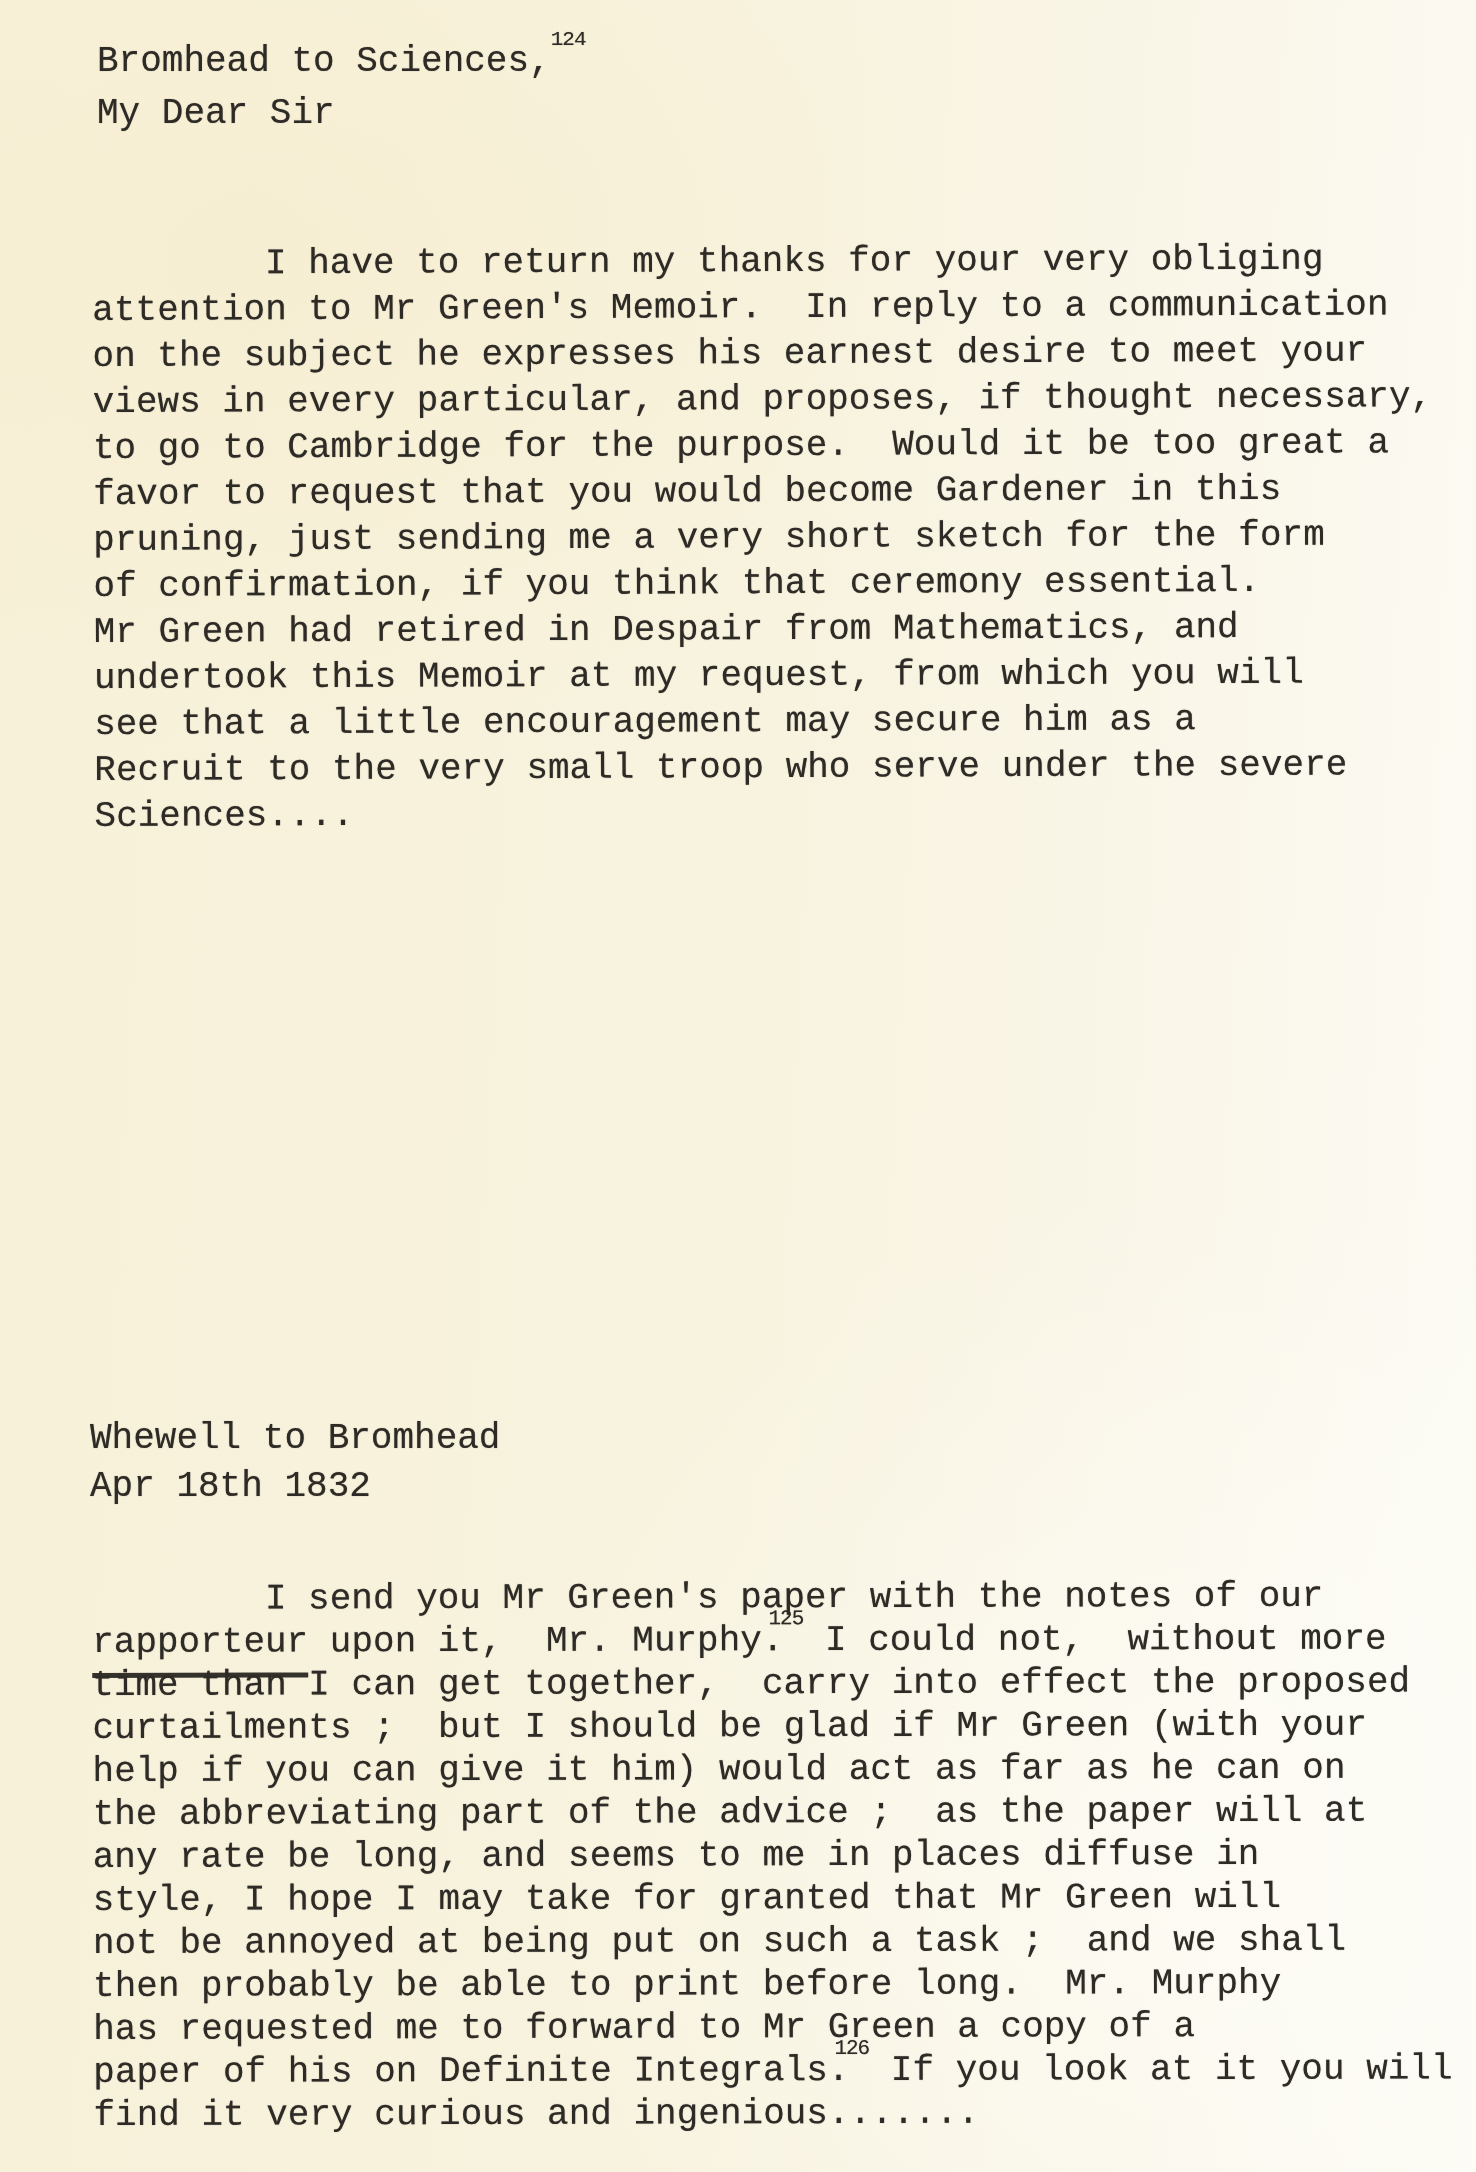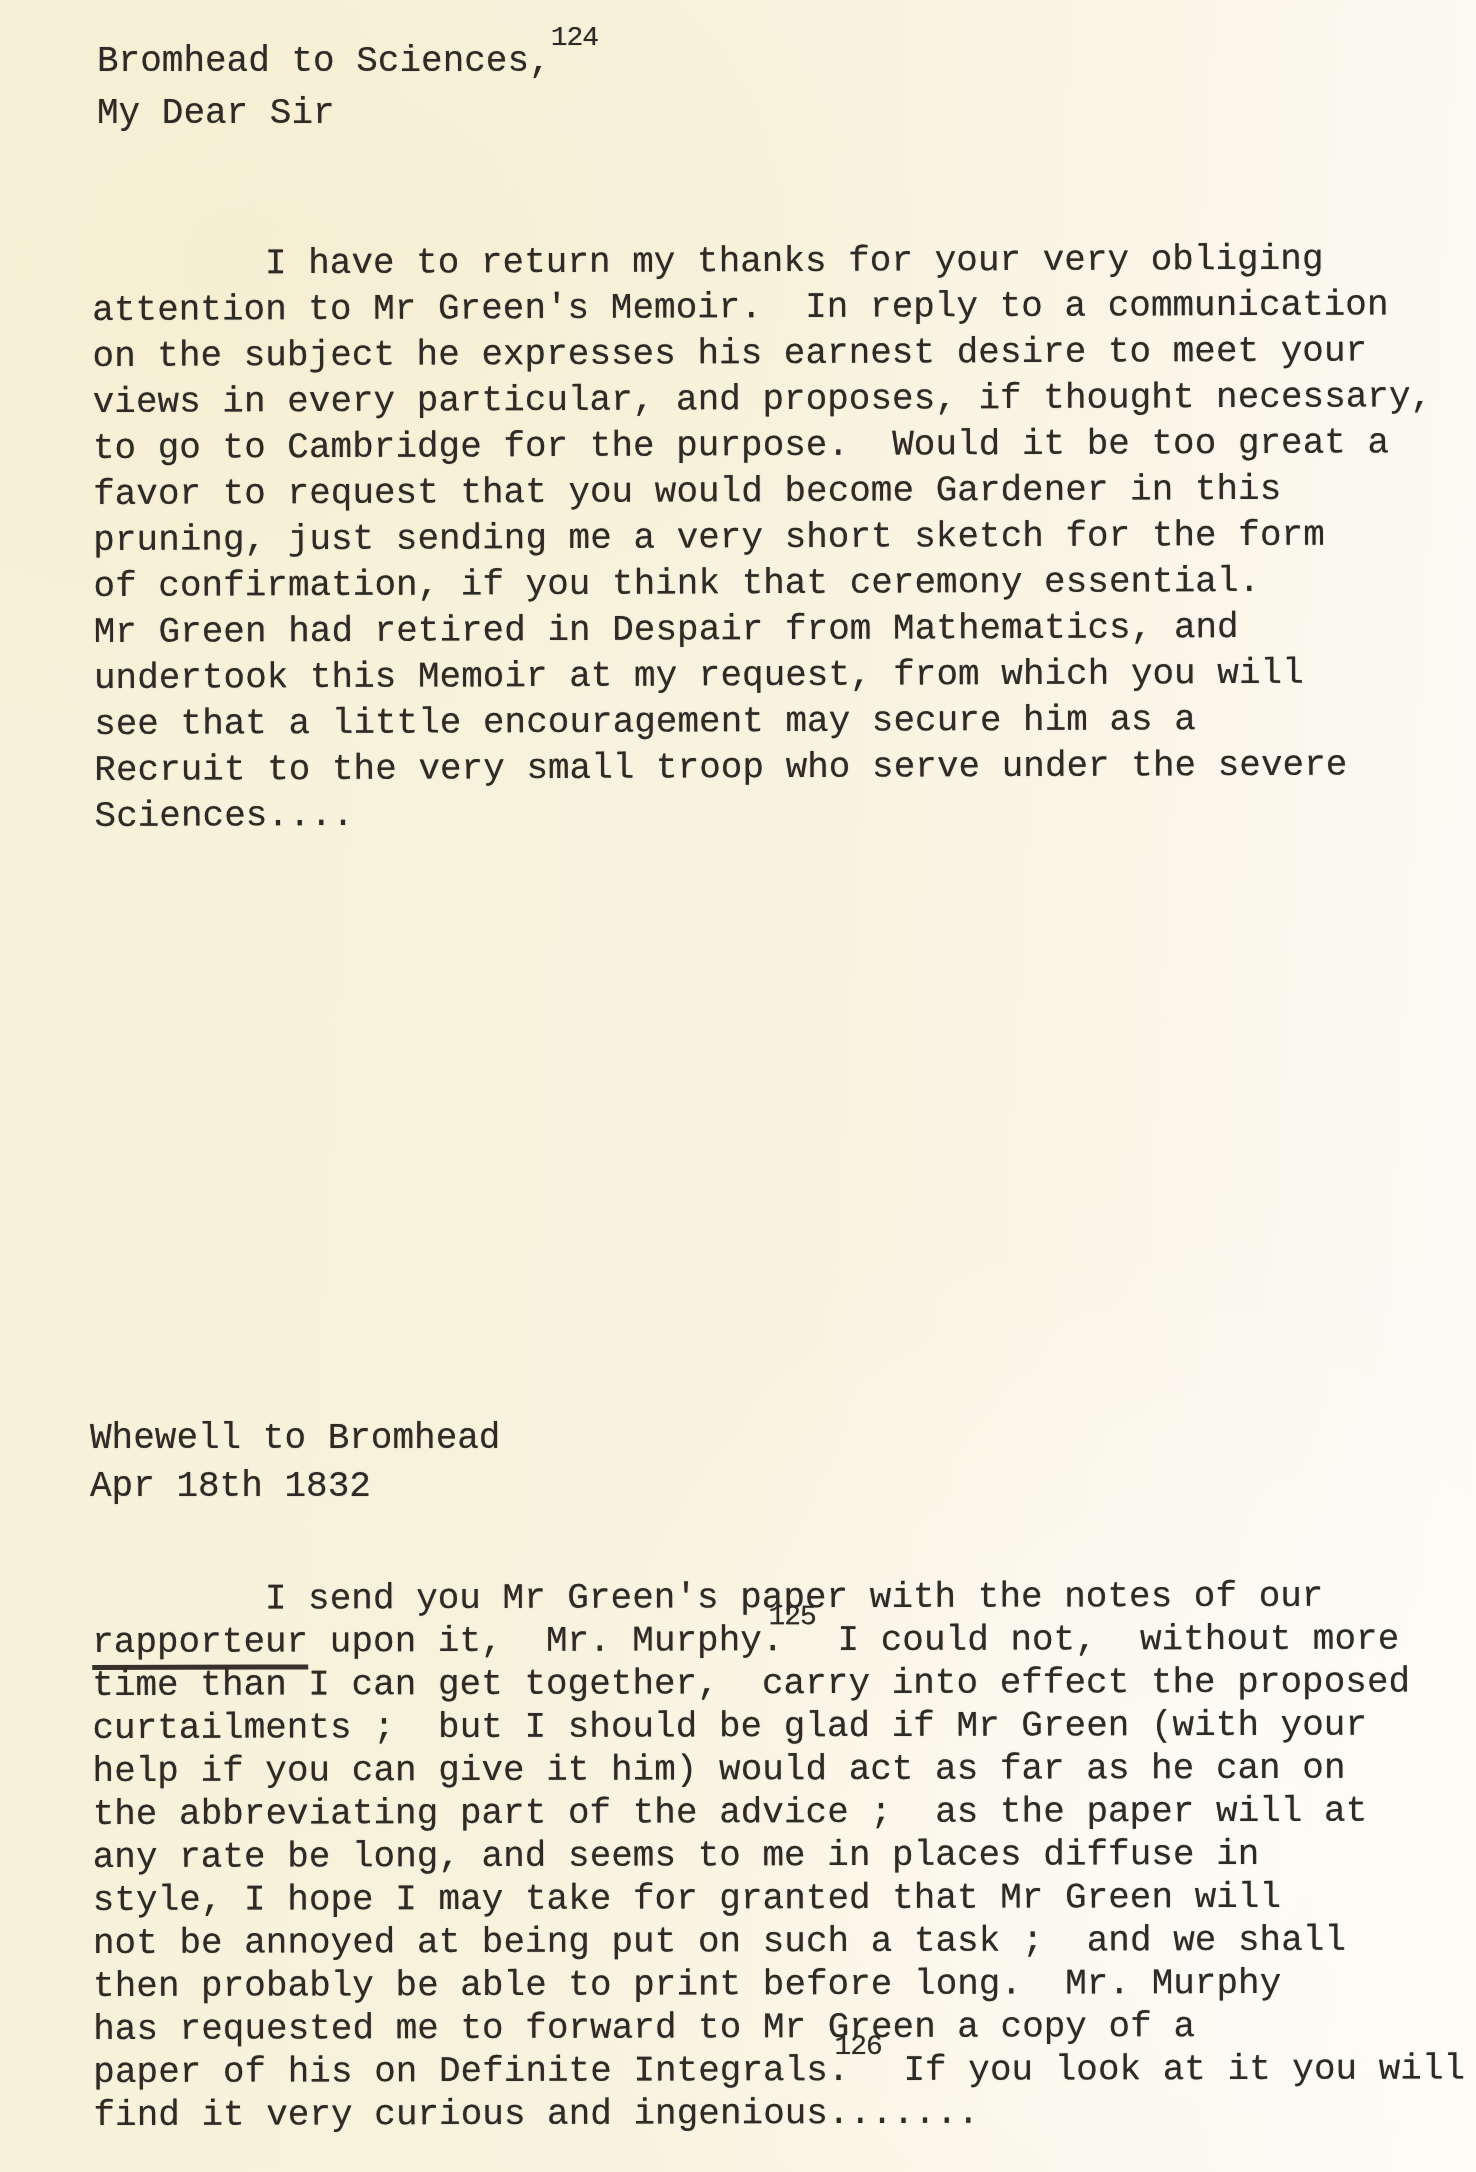--- a/index.html
+++ b/index.html
@@ -27,31 +27,31 @@
   .heading-1 { left: 97px;  top: 36px;   line-height: 52px; }
   .body-1    { left: 92px;  top: 242px;  line-height: 46px;
                transform: rotate(-0.25deg); transform-origin: left top; }
   .heading-2 { left: 90px;  top: 1415px; line-height: 48px; }
   .body-2    { left: 92px;  top: 1578px; line-height: 43px;
                transform: rotate(-0.15deg); transform-origin: left top; }
 
   .line { white-space: pre; }
 
   sup.sup, sup.sup_over {
-    font-size: 28px;
+    font-size: 21px;
     line-height: 0;
     position: relative;
     top: -13px;
     letter-spacing: -1px;
   }
   sup.sup_over { margin-left: -15px; text-align: center; }
 
   .underline {
     background: linear-gradient(#35322c, #35322c) left bottom / 100% 5px no-repeat;
-    padding-bottom: 7px;
+    padding-bottom: 15px;
   }
 </style>
 </head>
 <body>
 
 <div class="page">
   <div class="block heading-1"><div class="line"><span class="plain">Bromhead to Sciences,</span><sup class="sup">124</sup></div><div class="line"><span class="plain">My Dear Sir</span></div></div>
 
   <div class="block body-1"><div class="line"><span class="plain">        I have to return my thanks for your very obliging</span></div><div class="line"><span class="plain">attention to Mr Green's Memoir.  In reply to a communication</span></div><div class="line"><span class="plain">on the subject he expresses his earnest desire to meet your</span></div><div class="line"><span class="plain">views in every particular, and proposes, if thought necessary,</span></div><div class="line"><span class="plain">to go to Cambridge for the purpose.  Would it be too great a</span></div><div class="line"><span class="plain">favor to request that you would become Gardener in this</span></div><div class="line"><span class="plain">pruning, just sending me a very short sketch for the form</span></div><div class="line"><span class="plain">of confirmation, if you think that ceremony essential.</span></div><div class="line"><span class="plain">Mr Green had retired in Despair from Mathematics, and</span></div><div class="line"><span class="plain">undertook this Memoir at my request, from which you will</span></div><div class="line"><span class="plain">see that a little encouragement may secure him as a</span></div><div class="line"><span class="plain">Recruit to the very small troop who serve under the severe</span></div><div class="line"><span class="plain">Sciences....</span></div></div>
 

